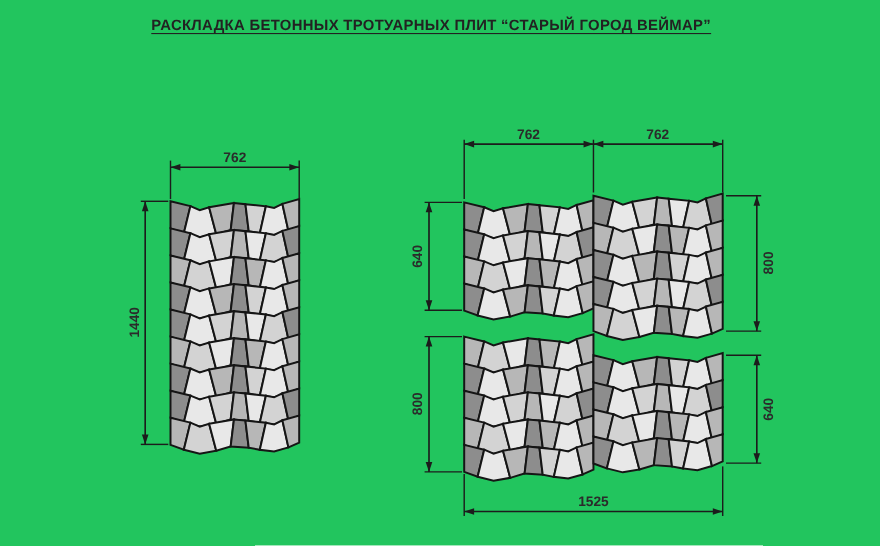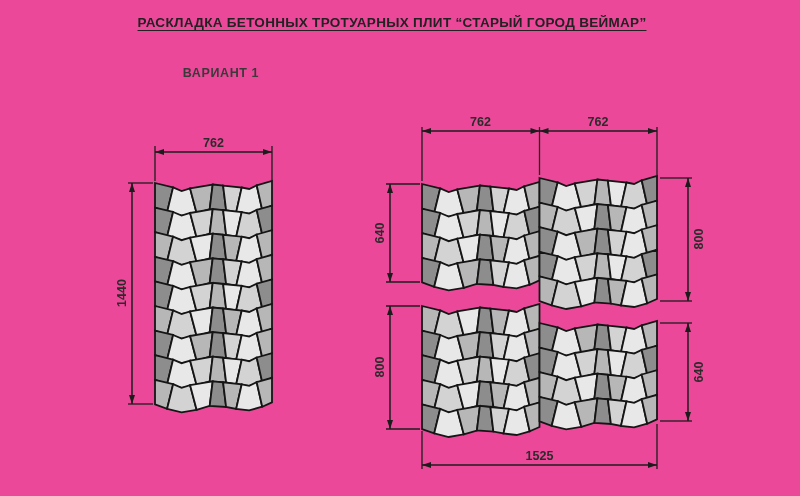--- a/index.html
+++ b/index.html
@@ -1,34 +1,33 @@
 <!DOCTYPE html>
 <html><head>
 <meta charset="utf-8">
 <style>
   html,body{margin:0;padding:0;background:#fff;}
-  .canvas{position:relative;width:800px;height:496px;background:#ec4899;overflow:hidden;
+  .canvas{position:relative;width:800px;height:496px;background:#22c55e;overflow:hidden;
           font-family:"Liberation Sans",sans-serif;}
   .title{position:absolute;top:15px;left:0;width:784px;text-align:center;
          font-size:13.5px;font-weight:bold;letter-spacing:.3px;color:#222;
          text-decoration:underline;text-underline-offset:3px;}
   .variant-label{position:absolute;top:66px;font-size:12.5px;font-weight:bold;
          letter-spacing:.6px;color:#3a3a3a;text-align:center;}
   .v1{left:150px;width:142px;}
   .v2{left:469px;width:142px;}
   svg{position:absolute;left:0;top:0;}
   svg text{font-family:"Liberation Sans",sans-serif;font-weight:bold;
            font-size:12.5px;fill:#2b2b2b;}
 </style>
 </head>
 <body>
 
 <div class="canvas">
   <div class="title">РАСКЛАДКА БЕТОННЫХ ТРОТУАРНЫХ ПЛИТ “СТАРЫЙ ГОРОД ВЕЙМАР”</div>
-  <div class="variant-label v1">ВАРИАНТ  1</div>
 
   <svg width="800" height="496" viewBox="0 0 800 496">
     <g id="v1-tiles">
         <polygon points="155.0,183.0 173.1,187.4 167.1,212.0 155.0,207.6" fill="#8d8d8d" stroke="#151515" stroke-width="1.8" stroke-linejoin="miter"></polygon>
         <polygon points="173.1,187.4 181.6,191.0 190.1,188.4 196.6,213.0 181.6,215.6 167.1,212.0" fill="#e8e8e8" stroke="#151515" stroke-width="1.8" stroke-linejoin="miter"></polygon>
         <polygon points="190.1,188.4 212.7,184.5 209.7,209.1 196.6,213.0" fill="#b7b7b7" stroke="#151515" stroke-width="1.8" stroke-linejoin="miter"></polygon>
         <polygon points="212.7,184.5 223.1,185.6 226.1,210.2 209.7,209.1" fill="#8d8d8d" stroke="#151515" stroke-width="1.8" stroke-linejoin="miter"></polygon>
         <polygon points="223.1,185.6 241.7,187.5 236.2,212.1 226.1,210.2" fill="#d3d3d3" stroke="#151515" stroke-width="1.8" stroke-linejoin="miter"></polygon>
         <polygon points="241.7,187.5 249.2,189.0 256.7,185.3 262.2,209.9 249.2,213.6 236.2,212.1" fill="#e8e8e8" stroke="#151515" stroke-width="1.8" stroke-linejoin="miter"></polygon>
         <polygon points="256.7,185.3 272.0,181.0 272.0,205.6 262.2,209.9" fill="#b7b7b7" stroke="#151515" stroke-width="1.8" stroke-linejoin="miter"></polygon>

